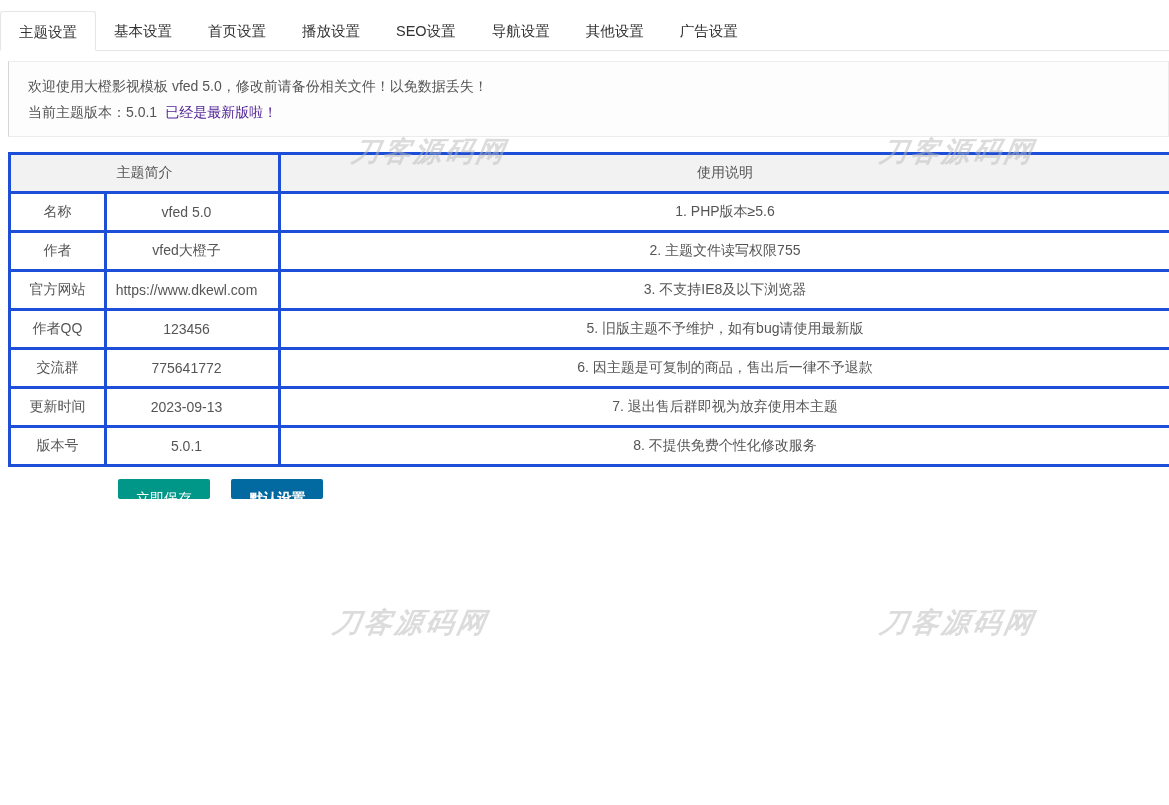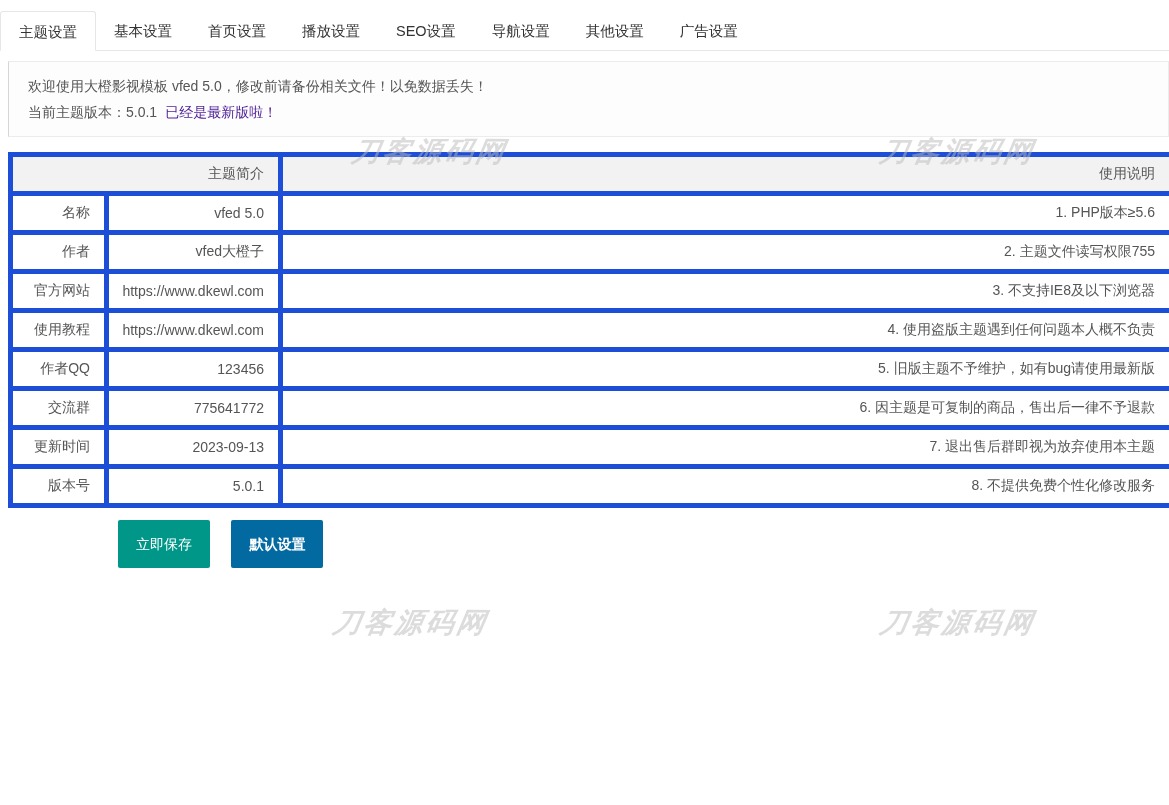--- a/index.html
+++ b/index.html
@@ -27,32 +27,32 @@
   .notice .highlight { margin-left:8px; }
 
   
   table.info {
     margin-left:8px; width:1161px; border-collapse:collapse; table-layout:fixed;
     font-size:14px; color:#555;
   }
   table.info col.c1 { width:96px; }
   table.info col.c2 { width:174px; }
   table.info th, table.info td {
-    border:5px solid #1d4ed8; height:39px; padding:0 14px; text-align:right;
+    border:3px solid #1d4ed8; height:39px; padding:0 14px; text-align:center;
     font-weight:normal; overflow:hidden; white-space:nowrap;
   }
   table.info th { background:#f2f2f2; color:#555; }
   table.info th:last-child, table.info td:last-child { border-right:none; }
   table.info td.val { padding-left:2px; }
   table.info tr.footer-row td { padding-left:10px; }
 
   
   .actions { margin:12px 0 0 118px; }
   .btn {
-    display:inline-block; height:48px; line-height:38px; padding:0 18px;
+    display:inline-block; height:20px; line-height:38px; padding:0 18px;
     border:none; border-radius:2px; color:#fff; font-size:14px; cursor:pointer;
     font-family:inherit;
   }
   .btn + .btn { margin-left:17px; }
 
   
   .watermark {
     position:absolute; z-index:5; pointer-events:none;
     font-size:28px; font-weight:bold; font-style:italic;
     color:rgba(185,185,185,0.5); letter-spacing:3px;
@@ -108,25 +108,20 @@
       <td>作者</td>
       <td class="val">vfed大橙子</td>
       <td>2. 主题文件读写权限755</td>
     </tr>
     <tr>
       <td>官方网站</td>
       <td class="val">https://www.dkewl.com</td>
       <td>3. 不支持IE8及以下浏览器</td>
     </tr>
     <tr>
-      <td>使用教程</td>
-      <td class="val">https://www.dkewl.com</td>
-      <td>4. 使用盗版主题遇到任何问题本人概不负责</td>
-    </tr>
-    <tr>
       <td>作者QQ</td>
       <td class="val">123456</td>
       <td>5. 旧版主题不予维护，如有bug请使用最新版</td>
     </tr>
     <tr>
       <td>交流群</td>
       <td class="val">775641772</td>
       <td>6. 因主题是可复制的商品，售出后一律不予退款</td>
     </tr>
     <tr>

